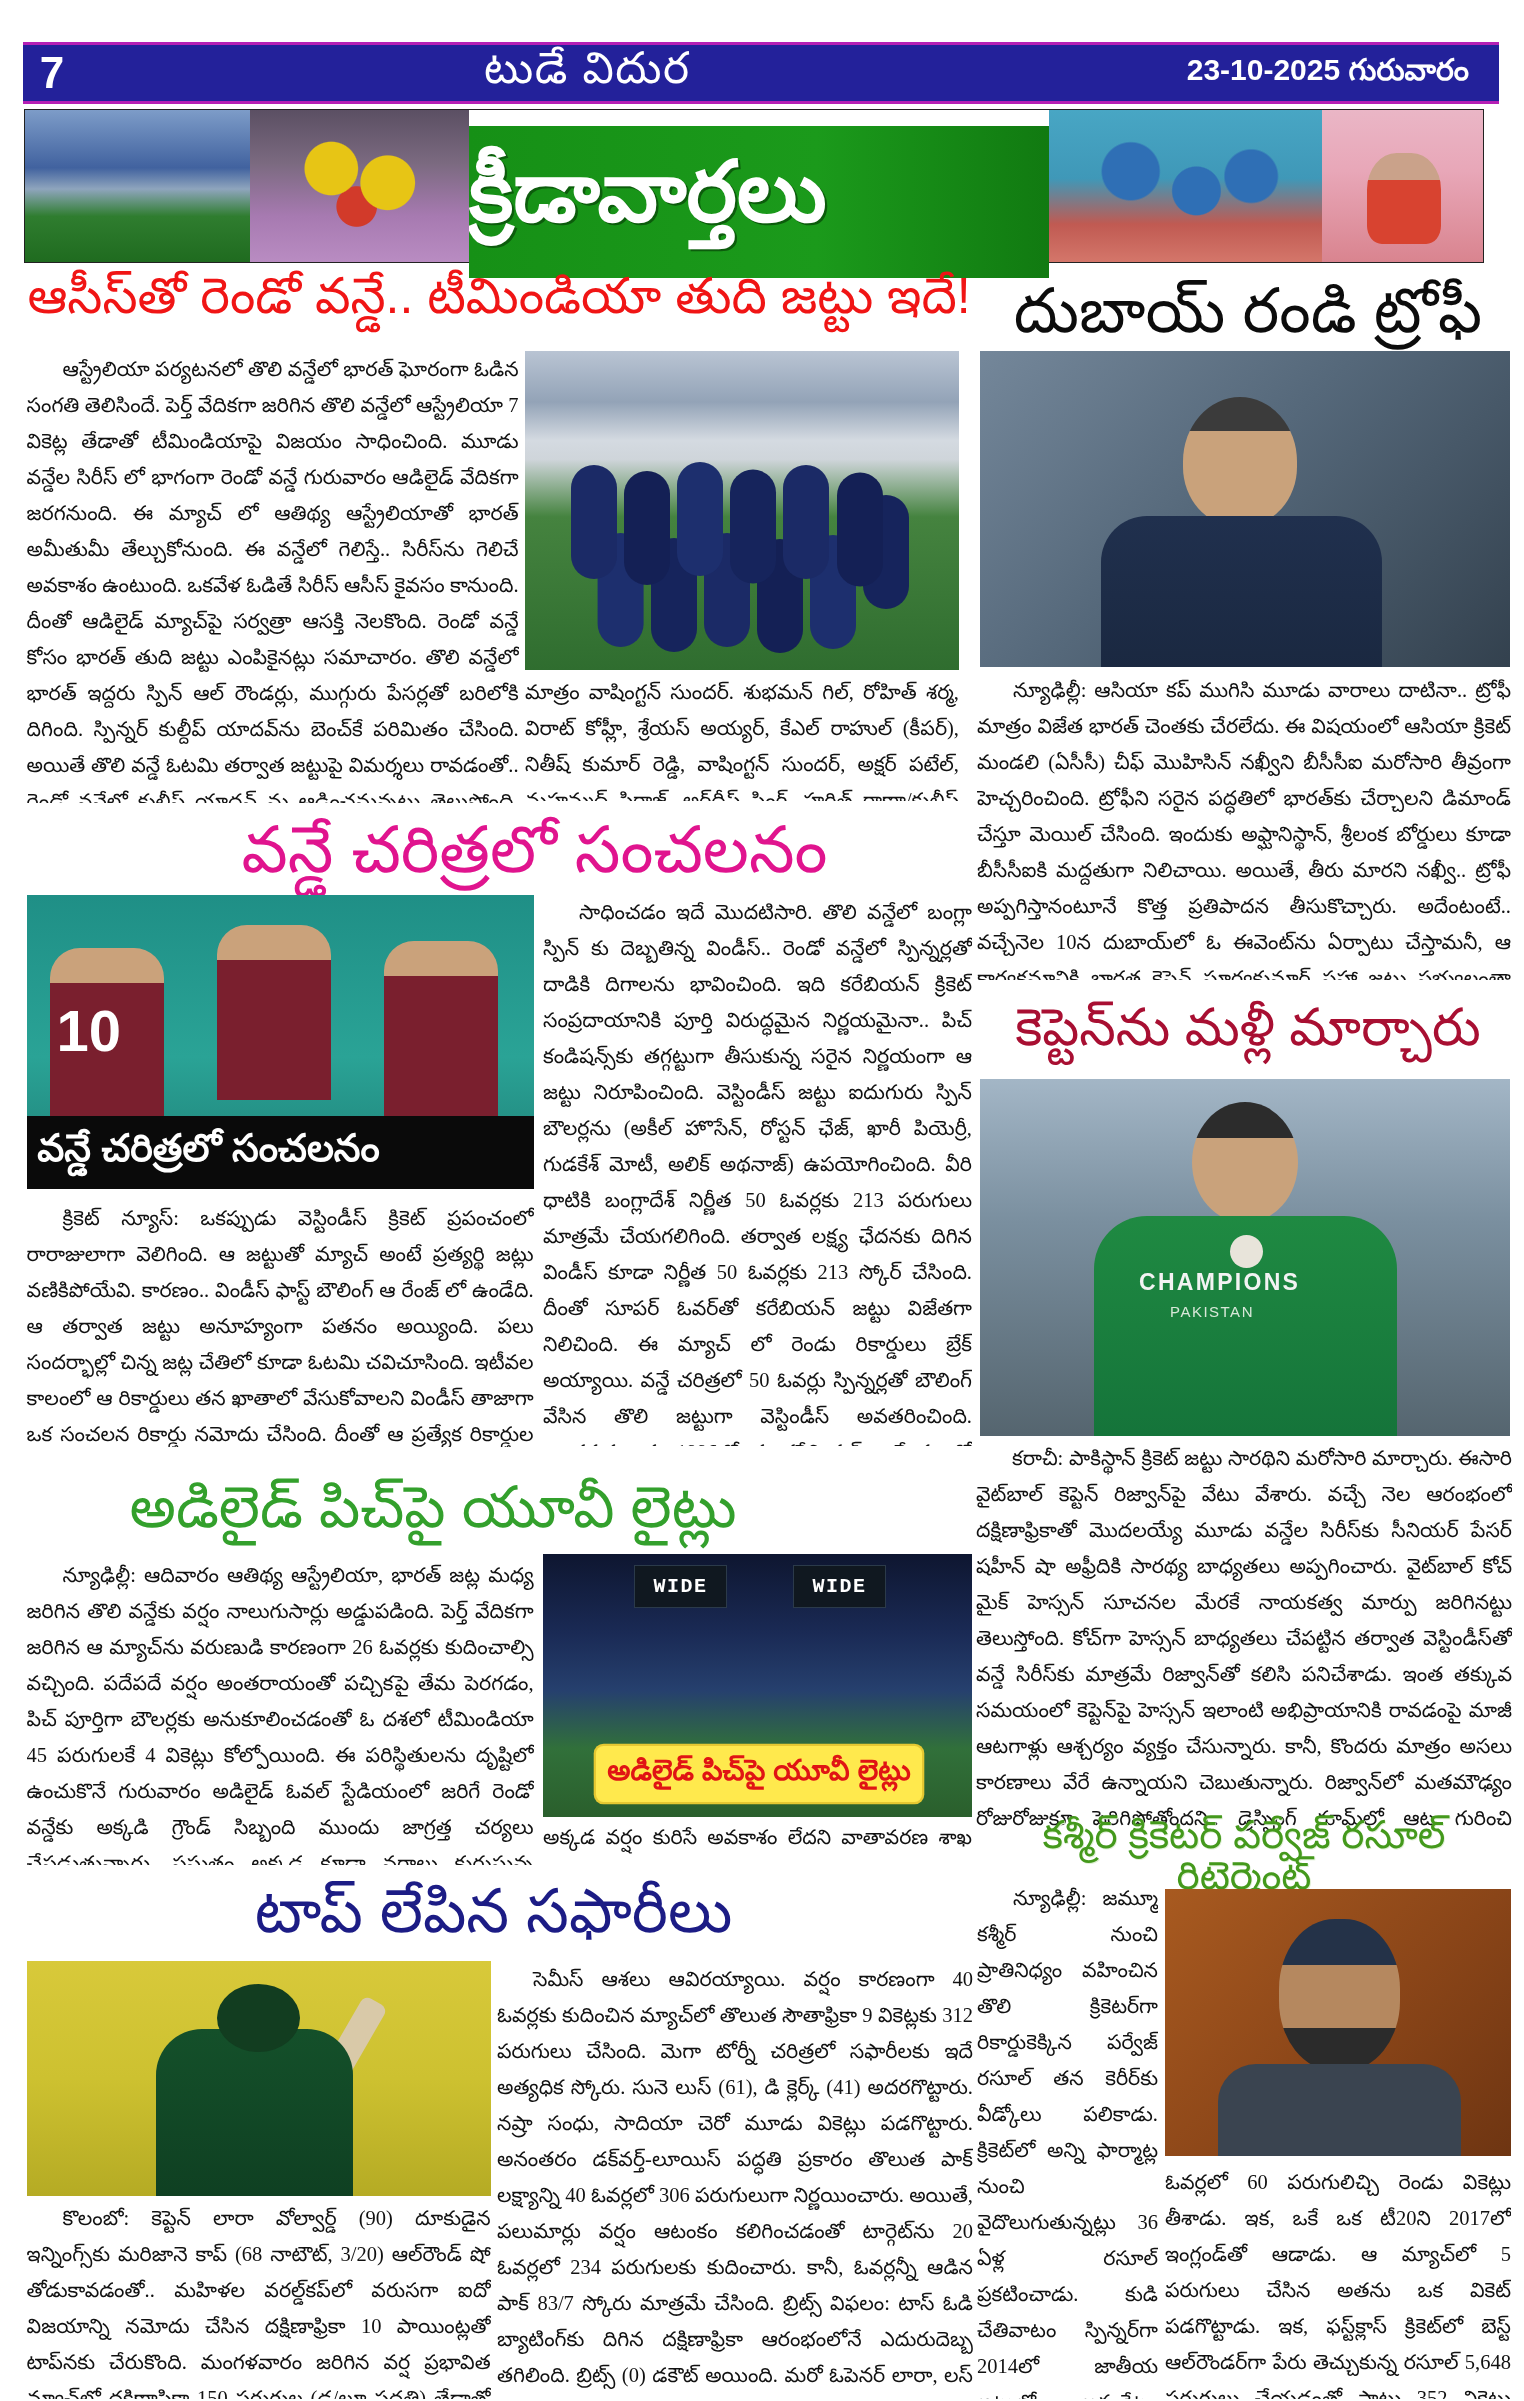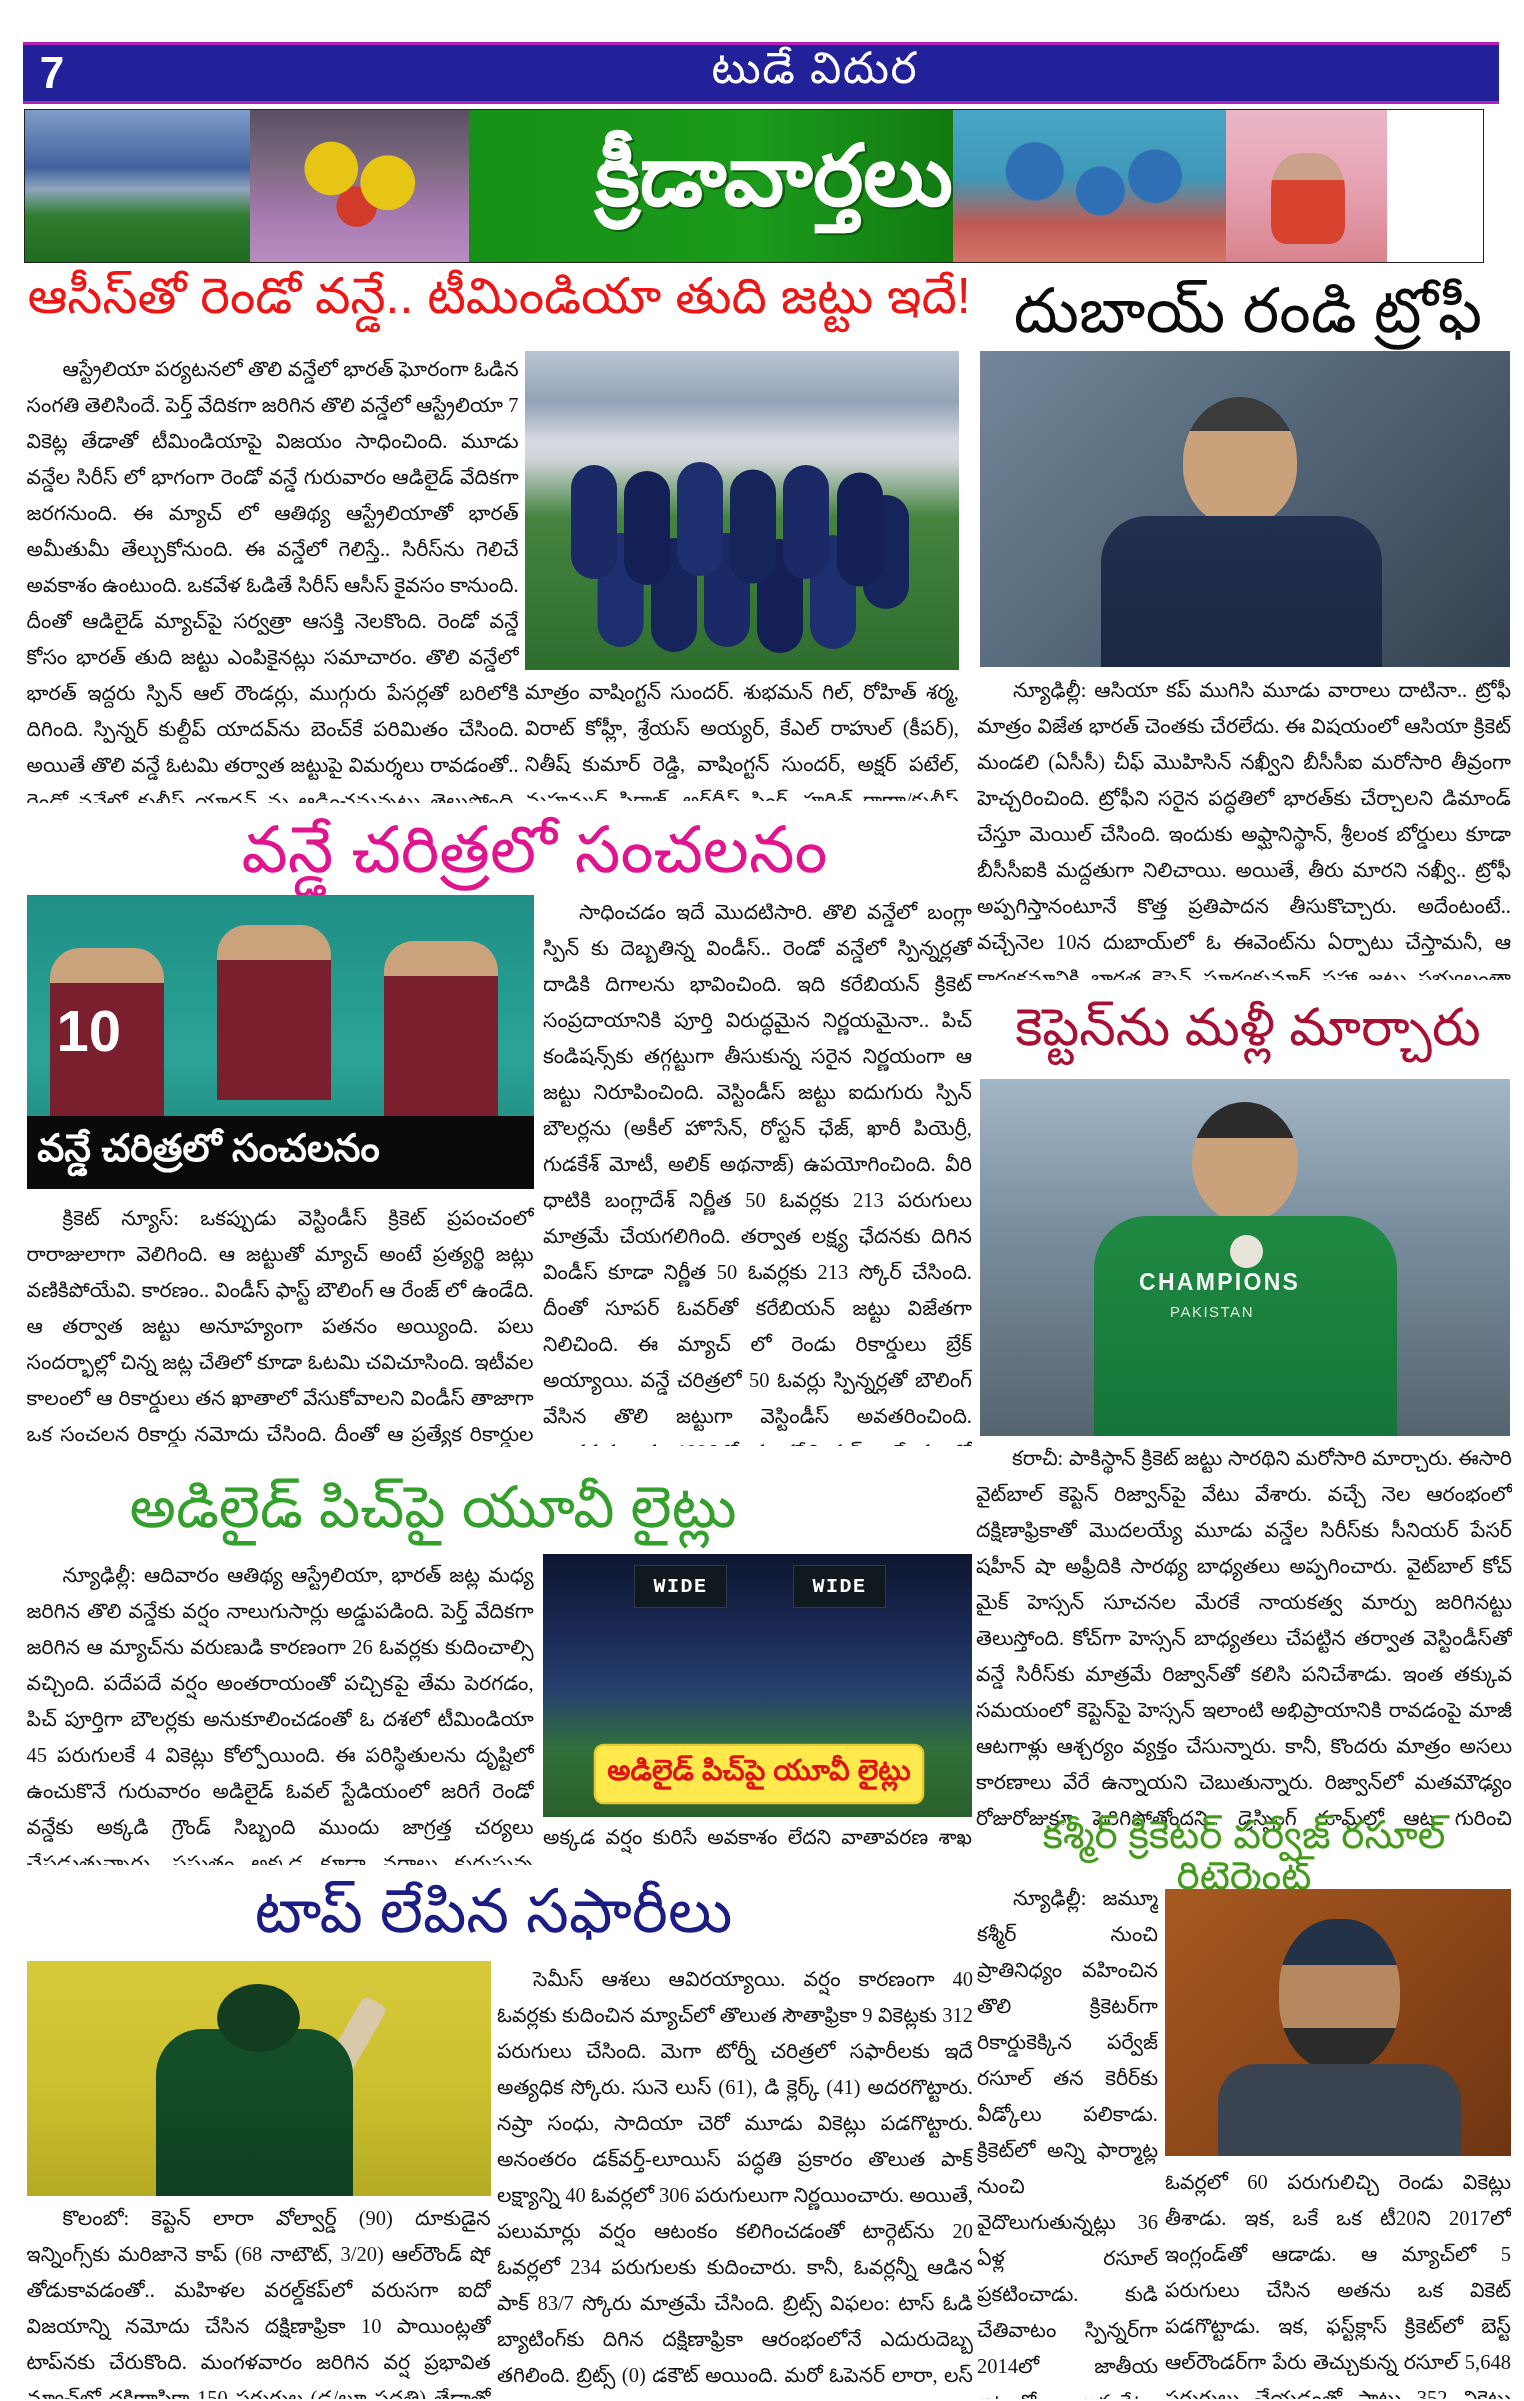--- a/index.html
+++ b/index.html
@@ -15,22 +15,22 @@
   .edition-date{width:425px;text-align:right;margin-right:30px;font-size:30px;font-weight:bold;}
   
   .banner{left:24px;top:109px;width:1458px;height:152px;display:flex;border:1.5px solid #222;}
   .banner>div{height:100%;}
   .b-img1{width:225px;background:linear-gradient(180deg,#7d9cc8 0%,#41629f 38%,#8fa5bd 52%,#2f7d2f 70%,#1f6b1f 100%);}
   .b-img2{width:219px;background:linear-gradient(180deg,#5b4f63 0%,#7b6a80 35%,#a77ab1 70%,#b98cc2 100%);position:relative;}
   .b-img2:before{content:"";position:absolute;left:18%;top:20%;width:64%;height:62%;
      background:radial-gradient(circle at 30% 30%,#e7c515 0 22%,transparent 23%),
                 radial-gradient(circle at 70% 45%,#e7c515 0 24%,transparent 25%),
                 radial-gradient(circle at 48% 70%,#d23a2a 0 20%,transparent 21%);}
-  .b-green{width:484px;background:linear-gradient(90deg,#169016 0%,#1b9a1b 60%,#117a11 100%);
-     display:flex;align-items:center;justify-content:flex-end;}
+  .b-green{width:580px;background:linear-gradient(90deg,#169016 0%,#1b9a1b 60%,#117a11 100%);
+     display:flex;align-items:center;justify-content:flex-start;margin-top:16px;}
   .banner-title{color:#fff;font-family:"Liberation Sans",sans-serif;font-weight:bold;
      font-size:85px;text-shadow:2.3px 2.3px 0 #0c5c0c;white-space:nowrap;}
   .b-img3{width:273px;background:linear-gradient(180deg,#48a6c4 0%,#3f98b8 45%,#c05a52 75%,#d4766a 100%);position:relative;}
   .b-img3:before{content:"";position:absolute;left:10%;top:18%;width:80%;height:64%;
      background:radial-gradient(circle at 25% 35%,#2f6fb5 0 16%,transparent 17%),
                 radial-gradient(circle at 55% 55%,#2f6fb5 0 18%,transparent 19%),
                 radial-gradient(circle at 80% 40%,#2f6fb5 0 14%,transparent 15%);}
   .b-img4{width:161px;background:linear-gradient(180deg,#eab6c6 0%,#e8a7b8 40%,#d9848f 100%);position:relative;}
   .b-img4:before{content:"";position:absolute;left:28%;top:28%;width:46%;height:60%;border-radius:40% 40% 20% 20%;
      background:linear-gradient(180deg,#caa28a 0 30%,#d84330 30% 100%);}
@@ -103,20 +103,21 @@
   .ph-sa .bat{position:absolute;left:296px;top:30px;width:27px;height:159px;background:#d9c9a8;
      transform:rotate(30deg);border-radius:7.6px;}
   .caption-line{font-size:20.5px;line-height:33px;text-align:justify;overflow:hidden;}
 </style>
 </head>
 <body>
 
 <div class="abs header-bar">
   <div class="page-num">7</div>
   <div class="masthead">టుడే విదుర</div>
+  <div class="edition-date">23-10-2025 గురువారం</div>
 </div>
 
 <div class="abs banner">
   <div class="b-img1"></div>
   <div class="b-img2"></div>
   <div class="b-green">
     <span class="banner-title">క్రీడావార్తలు</span>
   </div>
   <div class="b-img3"></div>
   <div class="b-img4"></div>

